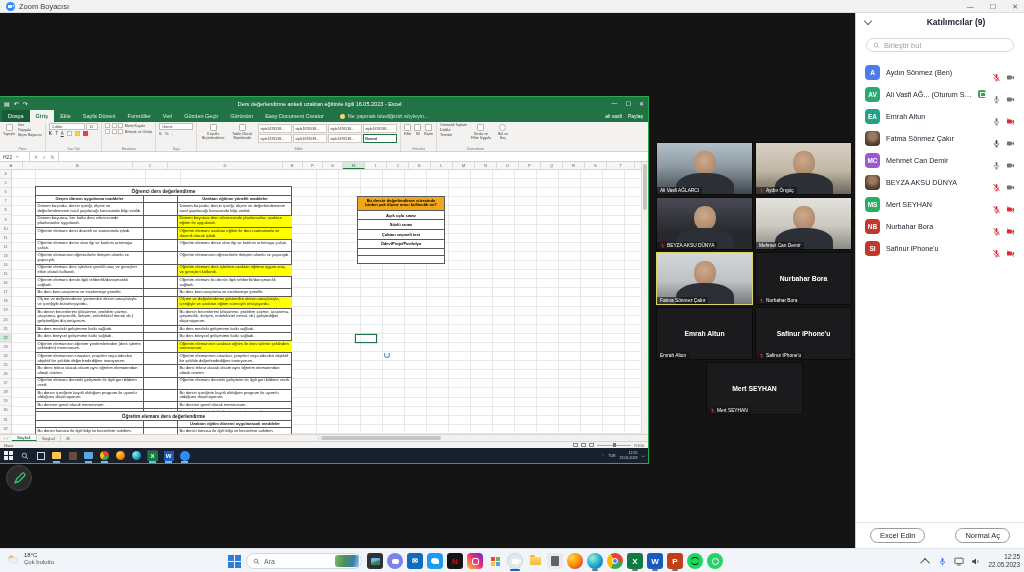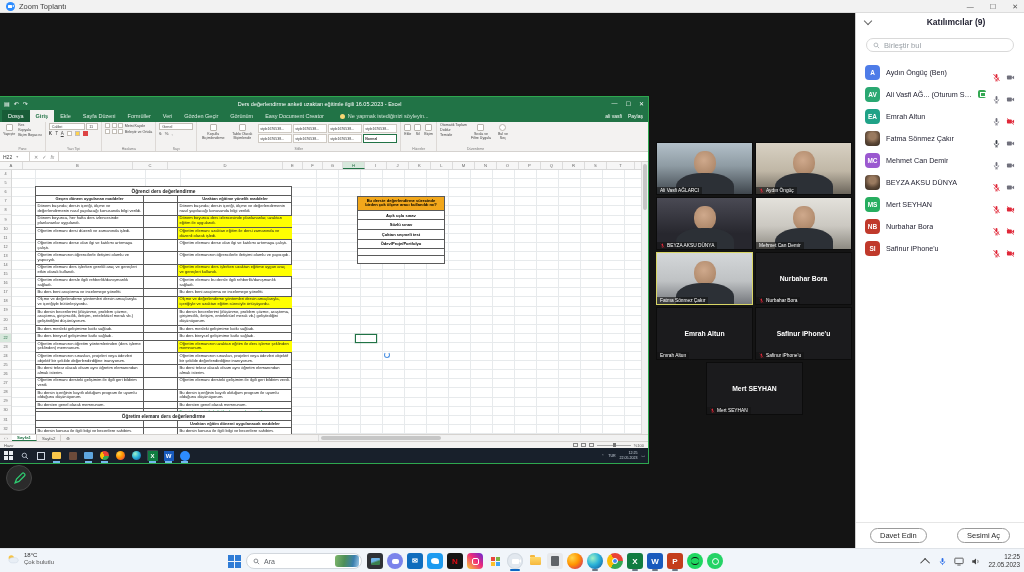--- a/index.html
+++ b/index.html
@@ -203,21 +203,21 @@
   .winlogo-s{width:9px;height:9px;display:grid;grid-template-columns:4px 4px;grid-template-rows:4px 4px;gap:0.8px;}
   .winlogo-s i{background:#e8edf2;}
 </style>
 </head>
 <body>
 
 <div id="root">
 
   <div class="ztitle">
     <span class="zlogo"></span>
-    <span class="ztitle-text">Zoom Toplantı</span>
+    <span class="ztitle-text">Zoom Boyacısı</span>
     <div class="zctrl">
       <span>—</span>
       <span>☐</span>
       <span>✕</span>
     </div>
   </div>
 
   <div class="stage">
 
     <div class="share">
@@ -758,21 +758,21 @@
     <div class="p-search">
       <svg width="7" height="7" viewBox="0 0 24 24">
           <circle cx="10" cy="10" r="6.5" fill="none" stroke="#9aa0a6" stroke-width="2.4"></circle>
           <line x1="15" y1="15" x2="21" y2="21" stroke="#9aa0a6" stroke-width="2.4"></line>
         </svg>
       <span class="ph">Birleştir bul</span>
     </div>
     <div class="p-list" id="p-list">
         <div class="p-row">
           <span class="p-av" style="background: rgb(78, 124, 232);">A</span>
-          <span class="p-name">Aydın Öngüç (Ben)</span>
+          <span class="p-name">Aydın Sönmez (Ben)</span>
           <span class="p-icons">
             <span class="p-mic"><svg viewBox="0 0 24 24" width="100%" height="100%">
                 <rect x="9.5" y="2.5" width="5" height="11" rx="2.5" fill="#e02839"></rect>
                 <path d="M6 11.5a6 6 0 0 0 12 0" fill="none" stroke="#e02839" stroke-width="1.8"></path>
                 <line x1="12" y1="17.5" x2="12" y2="21" stroke="#e02839" stroke-width="1.8"></line>
                 <line x1="8" y1="21" x2="16" y2="21" stroke="#e02839" stroke-width="1.8"></line>
                 <line x1="4" y1="3" x2="20" y2="21" stroke="#e02839" stroke-width="2.4"></line>
               </svg></span>
             <span class="p-cam"><svg viewBox="0 0 24 24" width="100%" height="100%">
                 <rect x="2.5" y="6.5" width="13" height="11" rx="2" fill="#70707c"></rect>
@@ -912,22 +912,22 @@
               </svg></span>
             <span class="p-cam"><svg viewBox="0 0 24 24" width="100%" height="100%">
                 <rect x="2.5" y="6.5" width="13" height="11" rx="2" fill="#e02839"></rect>
                 <path d="M16.5 10.5l5-3v9l-5-3z" fill="#e02839"></path>
                 <line x1="3" y1="4" x2="21" y2="20" stroke="#e02839" stroke-width="2.4"></line>
               </svg></span>
           </span>
         </div>
       </div>
     <div class="p-foot">
-      <span class="p-btn">Davet Edin</span>
-      <span class="p-btn">Sesimi Aç</span>
+      <span class="p-btn">Excel Edin</span>
+      <span class="p-btn">Normal Aç</span>
     </div>
   </div>
 
 
   <div class="tbar">
     <div class="weather">
       <svg width="14" height="11" viewBox="0 0 24 18">
           <circle cx="9" cy="8" r="4.5" fill="#f6c344"></circle>
           <ellipse cx="13" cy="12" rx="8" ry="4.6" fill="#e8eef5" stroke="#c9d4e0" stroke-width="0.8"></ellipse>
         </svg>

